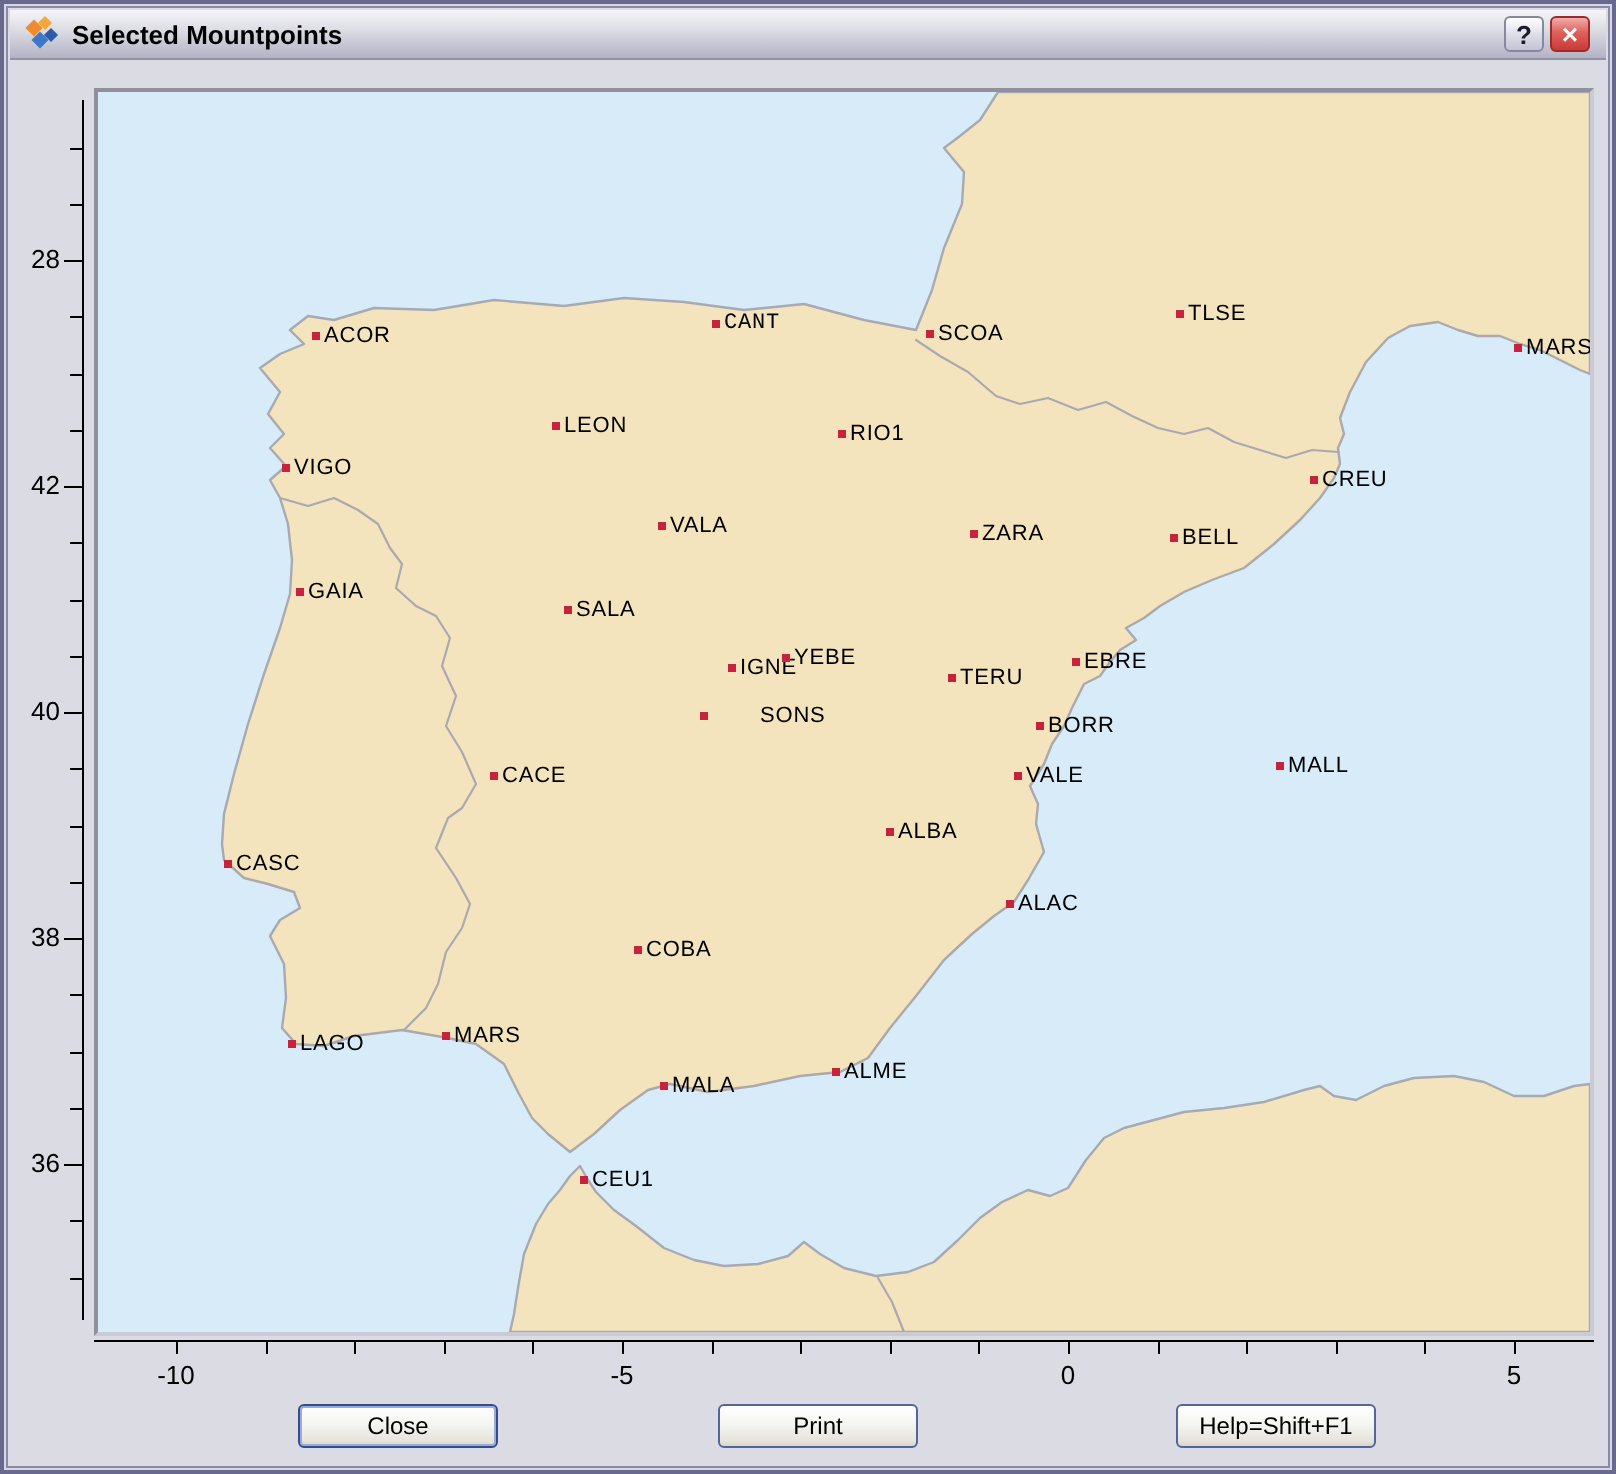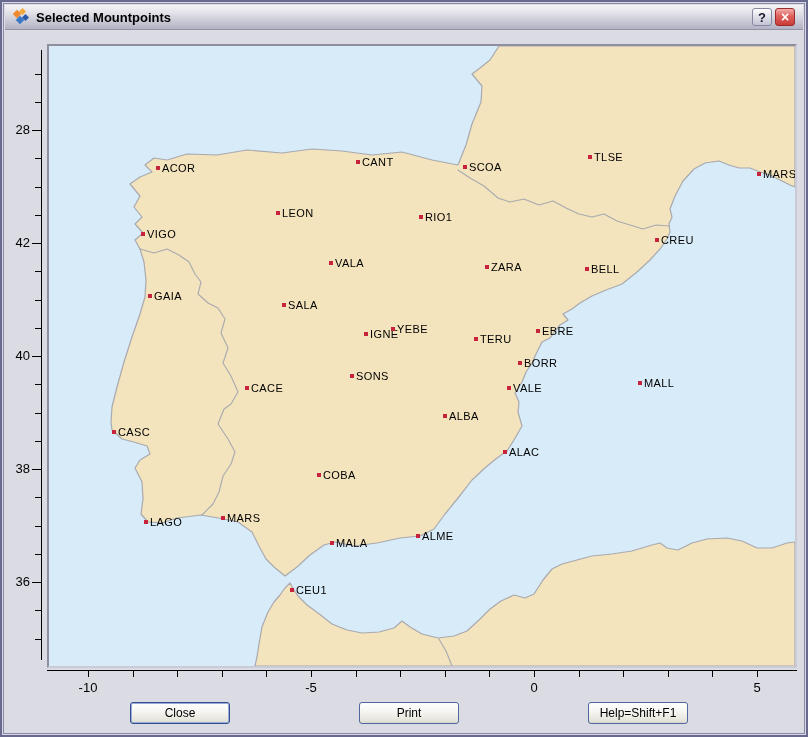--- a/index.html
+++ b/index.html
@@ -109,21 +109,21 @@
           <path d="M91,203 L105,207 L118,203 L130,209 L140,216 L146,228 L152,236 L149,248 L159,257
                L169,262 L176,273 L172,287 L179,302 L174,317 L182,330 L189,346 L182,358 L175,363
                L169,378 L179,393 L186,406 L182,418 L174,430 L170,446 L164,458 L153,469"></path>
           <path d="M390,593 L397,605 L403,620"></path>
         </g>
       </svg>
     <div class="station" style="left: 107px; top: 117px;">
           <span class="sq" style="background: rgb(200, 35, 60);"></span>
           <span class="lbl">ACOR</span>
         </div>
-        <div class="station" style="left: 307px; top: 111px;">
+        <div class="station" style="left: 307px; top: 111px; font-family: Liberation Mono, monospace;">
           <span class="sq" style="background: rgb(200, 35, 60);"></span>
           <span class="lbl">CANT</span>
         </div>
         <div class="station" style="left: 414px; top: 116px;">
           <span class="sq" style="background: rgb(200, 35, 60);"></span>
           <span class="lbl">SCOA</span>
         </div>
         <div class="station" style="left: 539px; top: 106px;">
           <span class="sq" style="background: rgb(200, 35, 60);"></span>
           <span class="lbl">TLSE</span>
@@ -189,21 +189,21 @@
           <span class="lbl">BORR</span>
         </div>
         <div class="station" style="left: 458px; top: 337px;">
           <span class="sq" style="background: rgb(200, 35, 60);"></span>
           <span class="lbl">VALE</span>
         </div>
         <div class="station" style="left: 589px; top: 332px;">
           <span class="sq" style="background: rgb(200, 35, 60);"></span>
           <span class="lbl">MALL</span>
         </div>
-        <div class="station" style="left: 301px; top: 325px;">
+        <div class="station" style="left: 301px; top: 307px; gap: 24px;">
           <span class="sq" style="background: rgb(200, 35, 60);"></span>
           <span class="lbl">SONS</span>
         </div>
         <div class="station" style="left: 196px; top: 337px;">
           <span class="sq" style="background: rgb(200, 35, 60);"></span>
           <span class="lbl">CACE</span>
         </div>
         <div class="station" style="left: 394px; top: 365px;">
           <span class="sq" style="background: rgb(200, 35, 60);"></span>
           <span class="lbl">ALBA</span>
@@ -287,17 +287,17 @@
       <div class="tick" style="left: 30px; top: 128px; width: 9px; height: 1px;"></div>
       <div class="tick" style="left: 33px; top: 99.75px; width: 6px; height: 1px;"></div>
       <div class="tick" style="left: 33px; top: 71.5px; width: 6px; height: 1px;"></div>
       <div class="ax-label ylab" style="left: 2px; top: 573px;">36</div>
       <div class="ax-label ylab" style="left: 2px; top: 460px;">38</div>
       <div class="ax-label ylab" style="left: 2px; top: 347px;">40</div>
       <div class="ax-label ylab" style="left: 2px; top: 234px;">42</div>
       <div class="ax-label ylab" style="left: 2px; top: 121px;">28</div>
     </div>
 
-  <button class="btn btn-default" style="left:128px;">Close</button>
+  <button class="btn btn-default" style="left:147px;">Close</button>
   <button class="btn" style="left:357px;">Print</button>
   <button class="btn" style="left:586px;">Help=Shift+F1</button>
 
 </div>
 
 </body></html>

